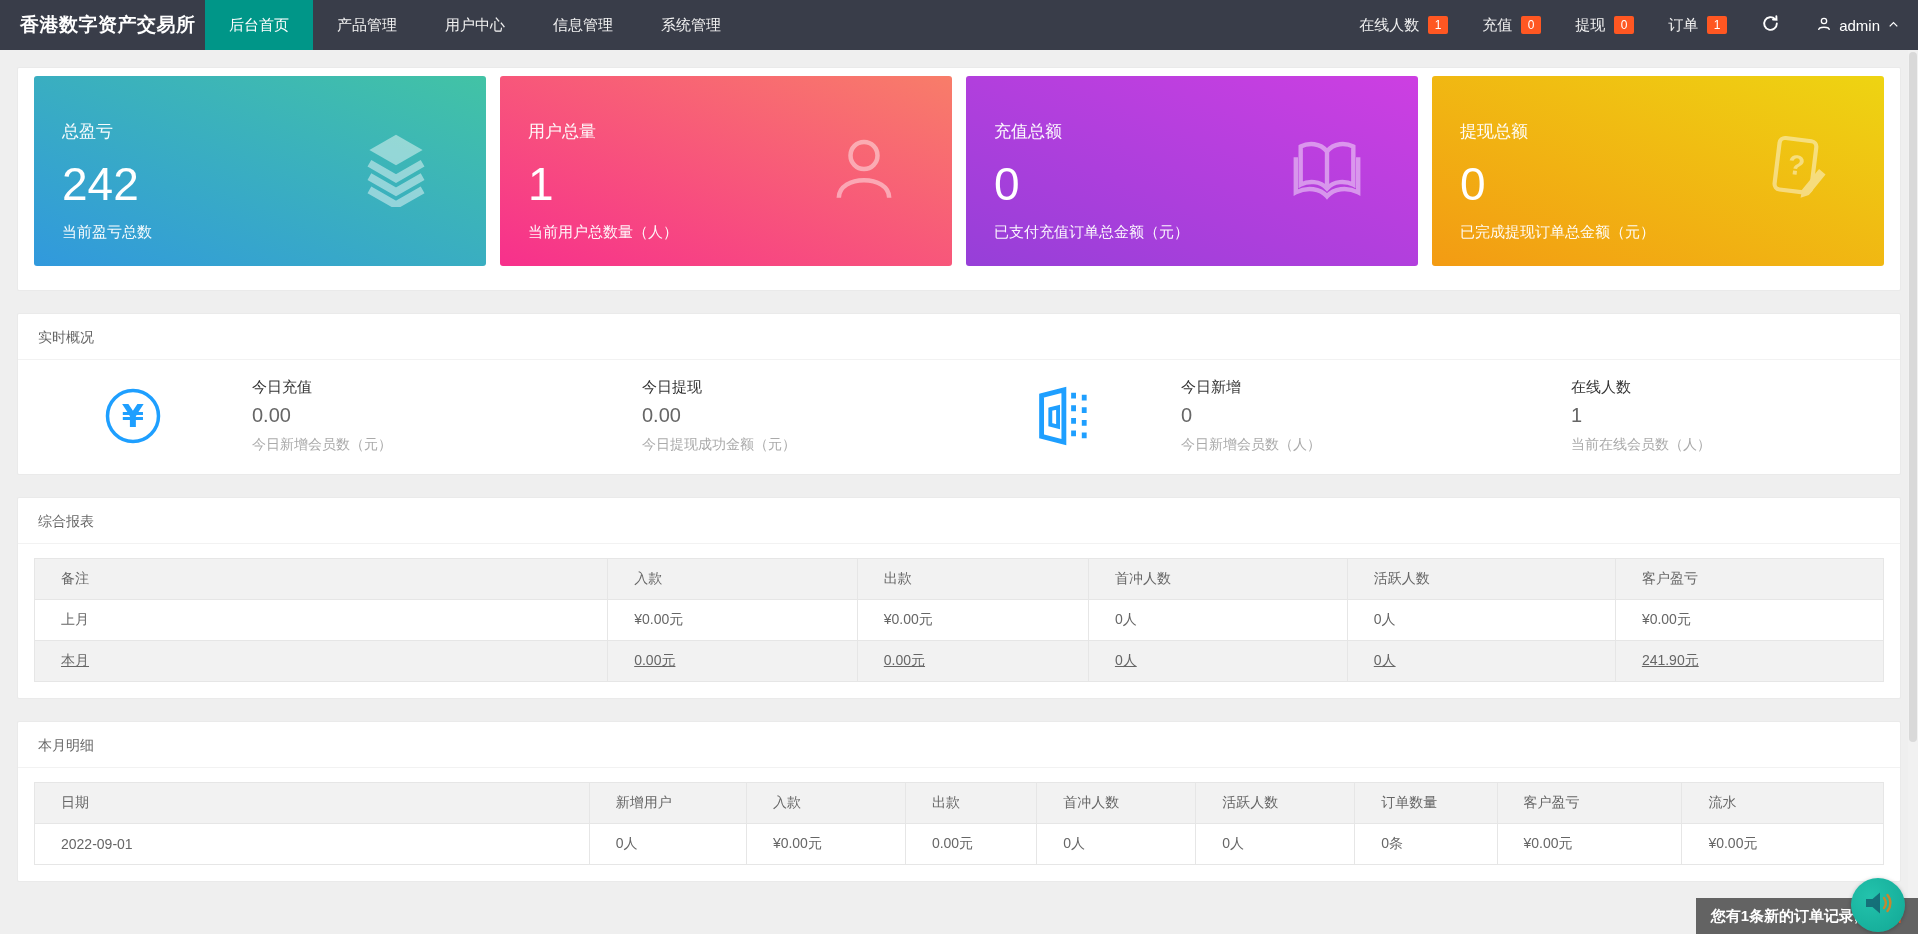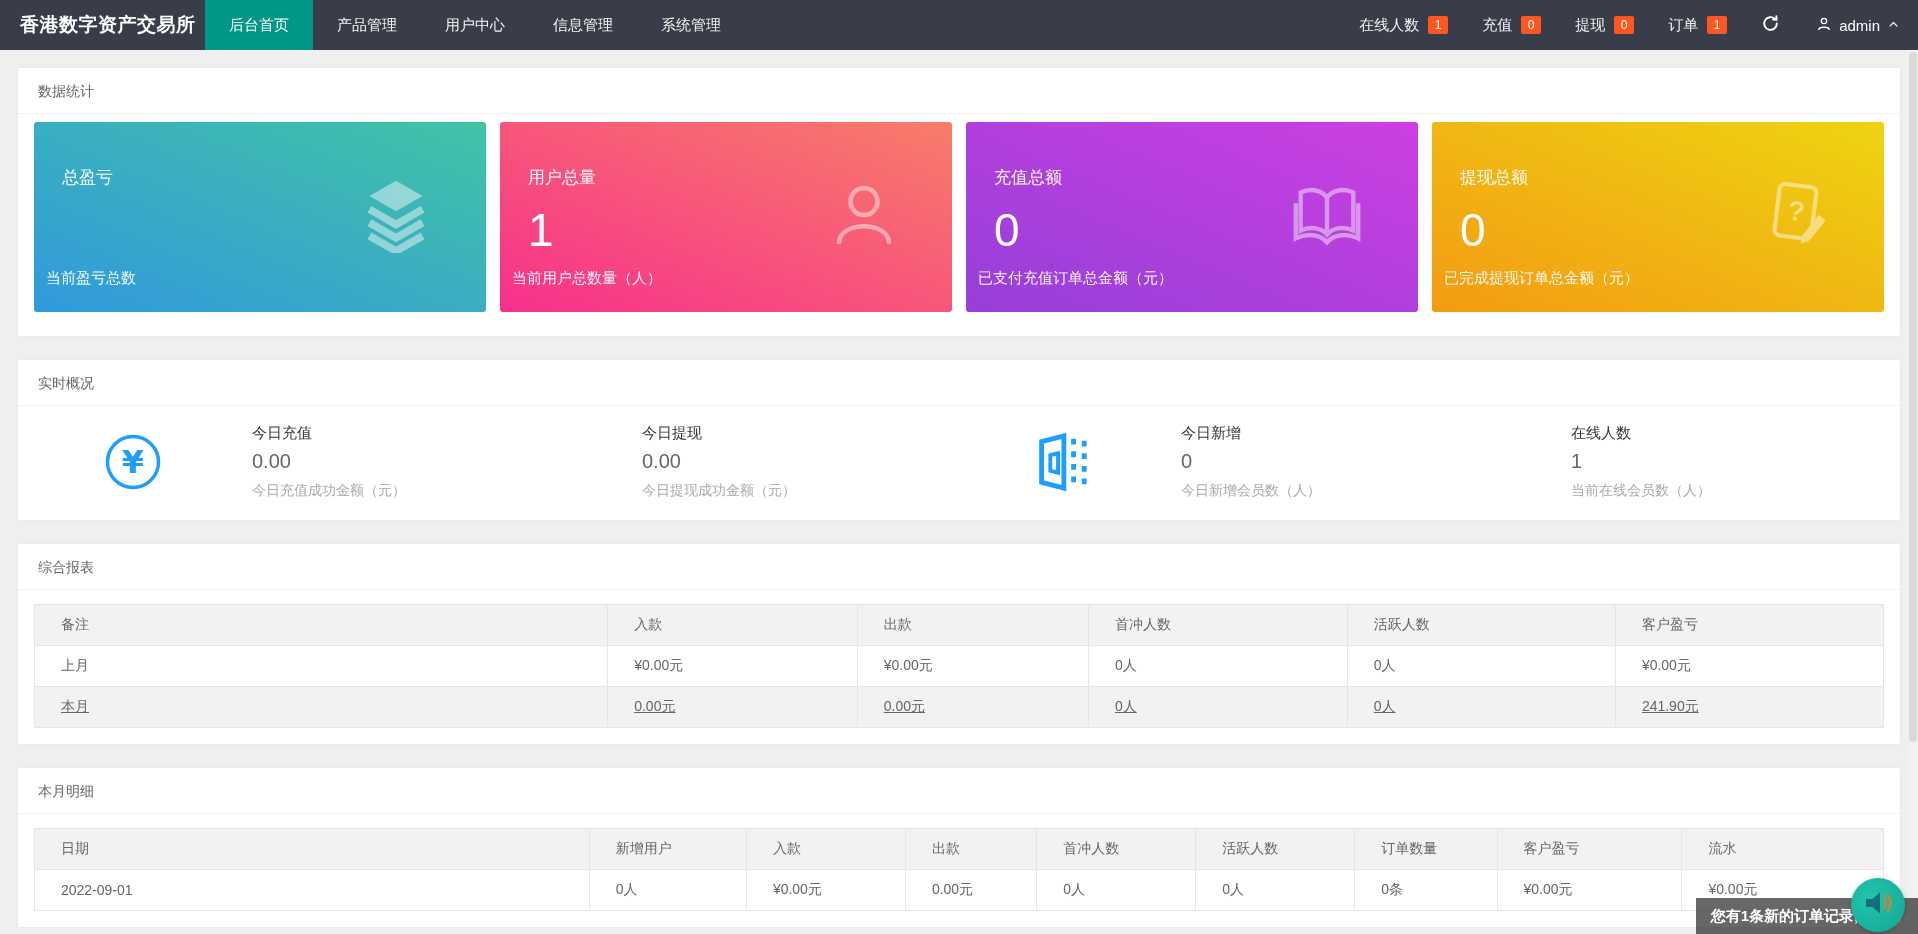--- a/index.html
+++ b/index.html
@@ -24,21 +24,21 @@
   
   .content{padding:17px 17px 0 17px;}
   .panel{background:#fff;border:1px solid #eaeaea;border-radius:2px;margin-bottom:22px;}
   .panel-header{height:46px;line-height:46px;padding:0 20px;font-size:14px;color:#666;border-bottom:1px solid #f2f2f2;}
 
   
   .cards{display:grid;grid-template-columns:repeat(4,1fr);gap:14px;padding:8px 16px 24px 16px;}
   .stat-card{height:190px;border-radius:3px;position:relative;color:#fff;padding:44px 28px;overflow:hidden;}
   .stat-card .sc-title{font-size:17px;opacity:.97;}
   .stat-card .sc-value{font-size:46px;font-weight:400;margin-top:18px;line-height:1;}
-  .stat-card .sc-desc{position:absolute;left:12px;bottom:24px;font-size:15px;opacity:.95;}
+  .stat-card .sc-desc{position:absolute;left:28px;bottom:24px;font-size:15px;opacity:.95;}
   .stat-card .sc-icon{position:absolute;right:52px;top:50%;transform:translateY(-50%);opacity:.45;}
 
   
   .rt-body{display:flex;align-items:center;padding:18px 16px 20px 16px;}
   .rt-group{display:flex;align-items:center;width:50%;}
   .rt-icon{margin-left:70px;flex:0 0 auto;display:flex;}
   .rt-item{margin-left:90px;width:300px;}
   .rt-label{font-size:15px;color:#333;}
   .rt-value{font-size:20px;color:#666;margin-top:7px;}
   .rt-desc{font-size:14px;color:#aaa;margin-top:9px;}
@@ -120,25 +120,25 @@
             <polyline points="5,15.5 12,8.5 19,15.5"></polyline>
           </svg>
       </span>
     </div>
   </div>
 </header>
 
 <div class="content">
 
   <section class="panel">
-    <div class="panel-header">数据统计</div>
     <div class="cards">
 
       <div class="stat-card" style="background: linear-gradient(to right top, rgb(49, 153, 221), rgb(66, 195, 165));">
         <div class="sc-title">总盈亏</div>
+        <div class="sc-value">242</div>
         <div class="sc-desc">当前盈亏总数</div>
         <span class="sc-icon">
           <svg width="76" height="76" viewBox="0 0 80 80">
             <polygon points="40,4 68,20 40,36 12,20" fill="#fff"></polygon>
             <polyline points="12,34 40,50 68,34" fill="none" stroke="#fff" stroke-width="8"></polyline>
             <polyline points="12,48 40,64 68,48" fill="none" stroke="#fff" stroke-width="8"></polyline>
             <polyline points="12,62 40,78 68,62" fill="none" stroke="#fff" stroke-width="8"></polyline>
           </svg>
         </span>
       </div>
@@ -193,21 +193,21 @@
       <div class="rt-group">
         <span class="rt-icon">
           <svg width="58" height="58" viewBox="0 0 58 58">
             <circle cx="29" cy="29" r="25.5" fill="none" stroke="var(--icon-blue)" stroke-width="3.5"></circle>
             <text x="29" y="40" font-size="32" font-weight="bold" fill="var(--icon-blue)" text-anchor="middle" font-family="'DejaVu Sans',sans-serif">¥</text>
           </svg>
         </span>
         <div class="rt-item">
           <div class="rt-label">今日充值</div>
           <div class="rt-value">0.00</div>
-          <div class="rt-desc">今日充值成功金额（元）</div>
+          <div class="rt-desc">今日新增会员数（元）</div>
         </div>
         <div class="rt-item">
           <div class="rt-label">今日提现</div>
           <div class="rt-value">0.00</div>
           <div class="rt-desc">今日提现成功金额（元）</div>
         </div>
       </div>
 
       <div class="rt-group">
         <span class="rt-icon">

